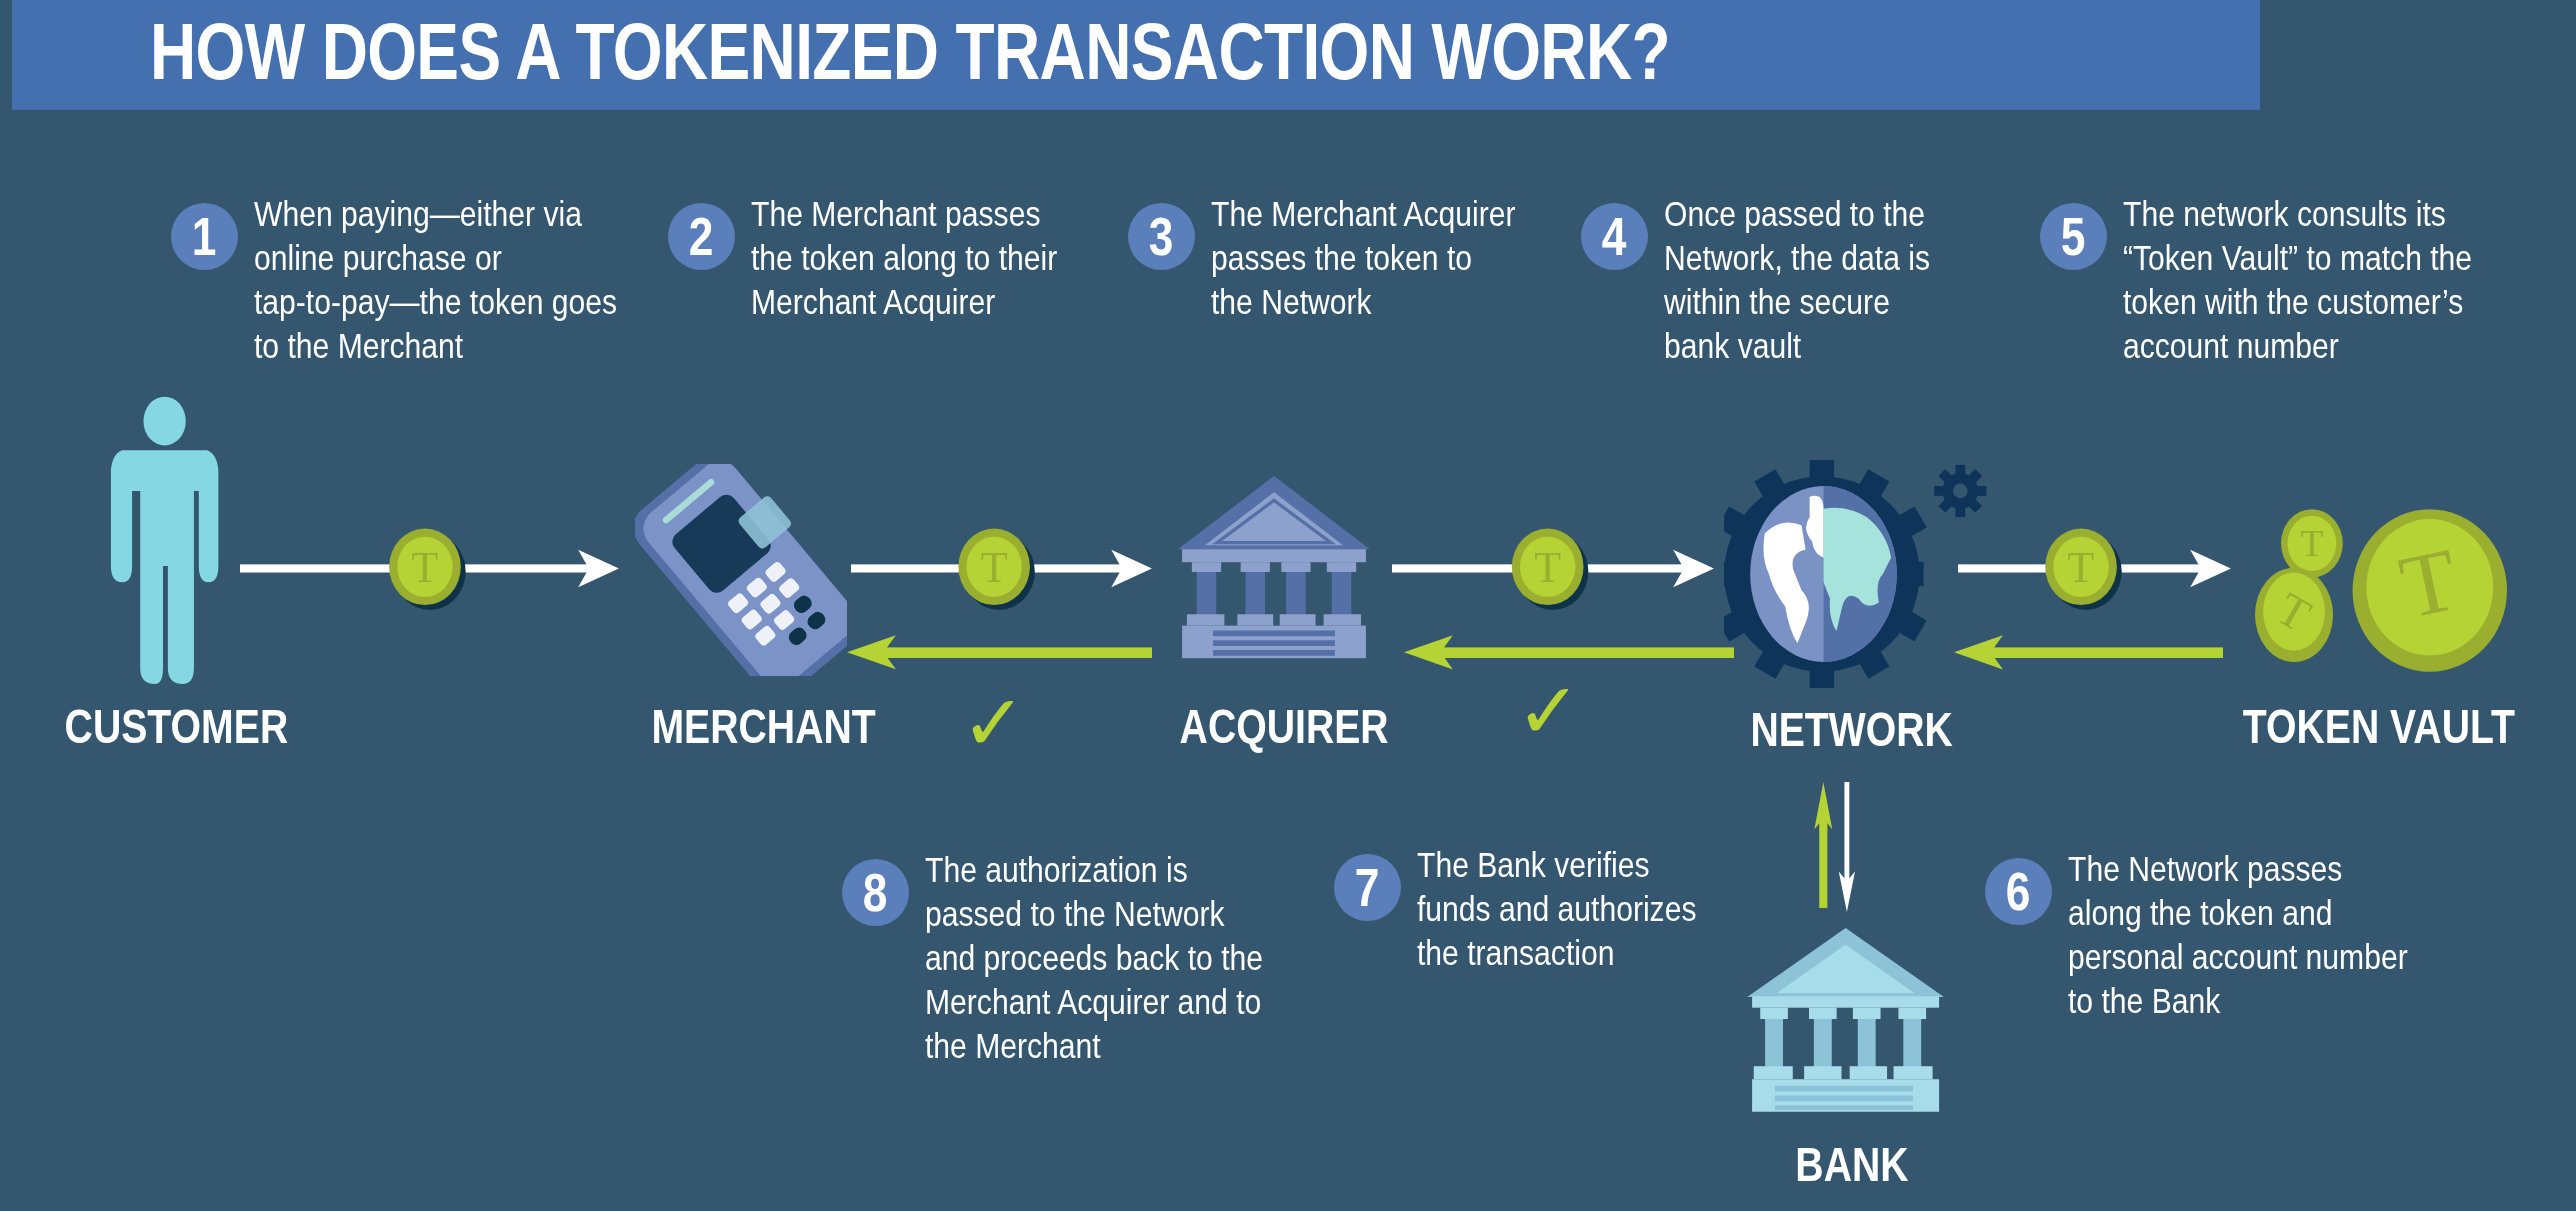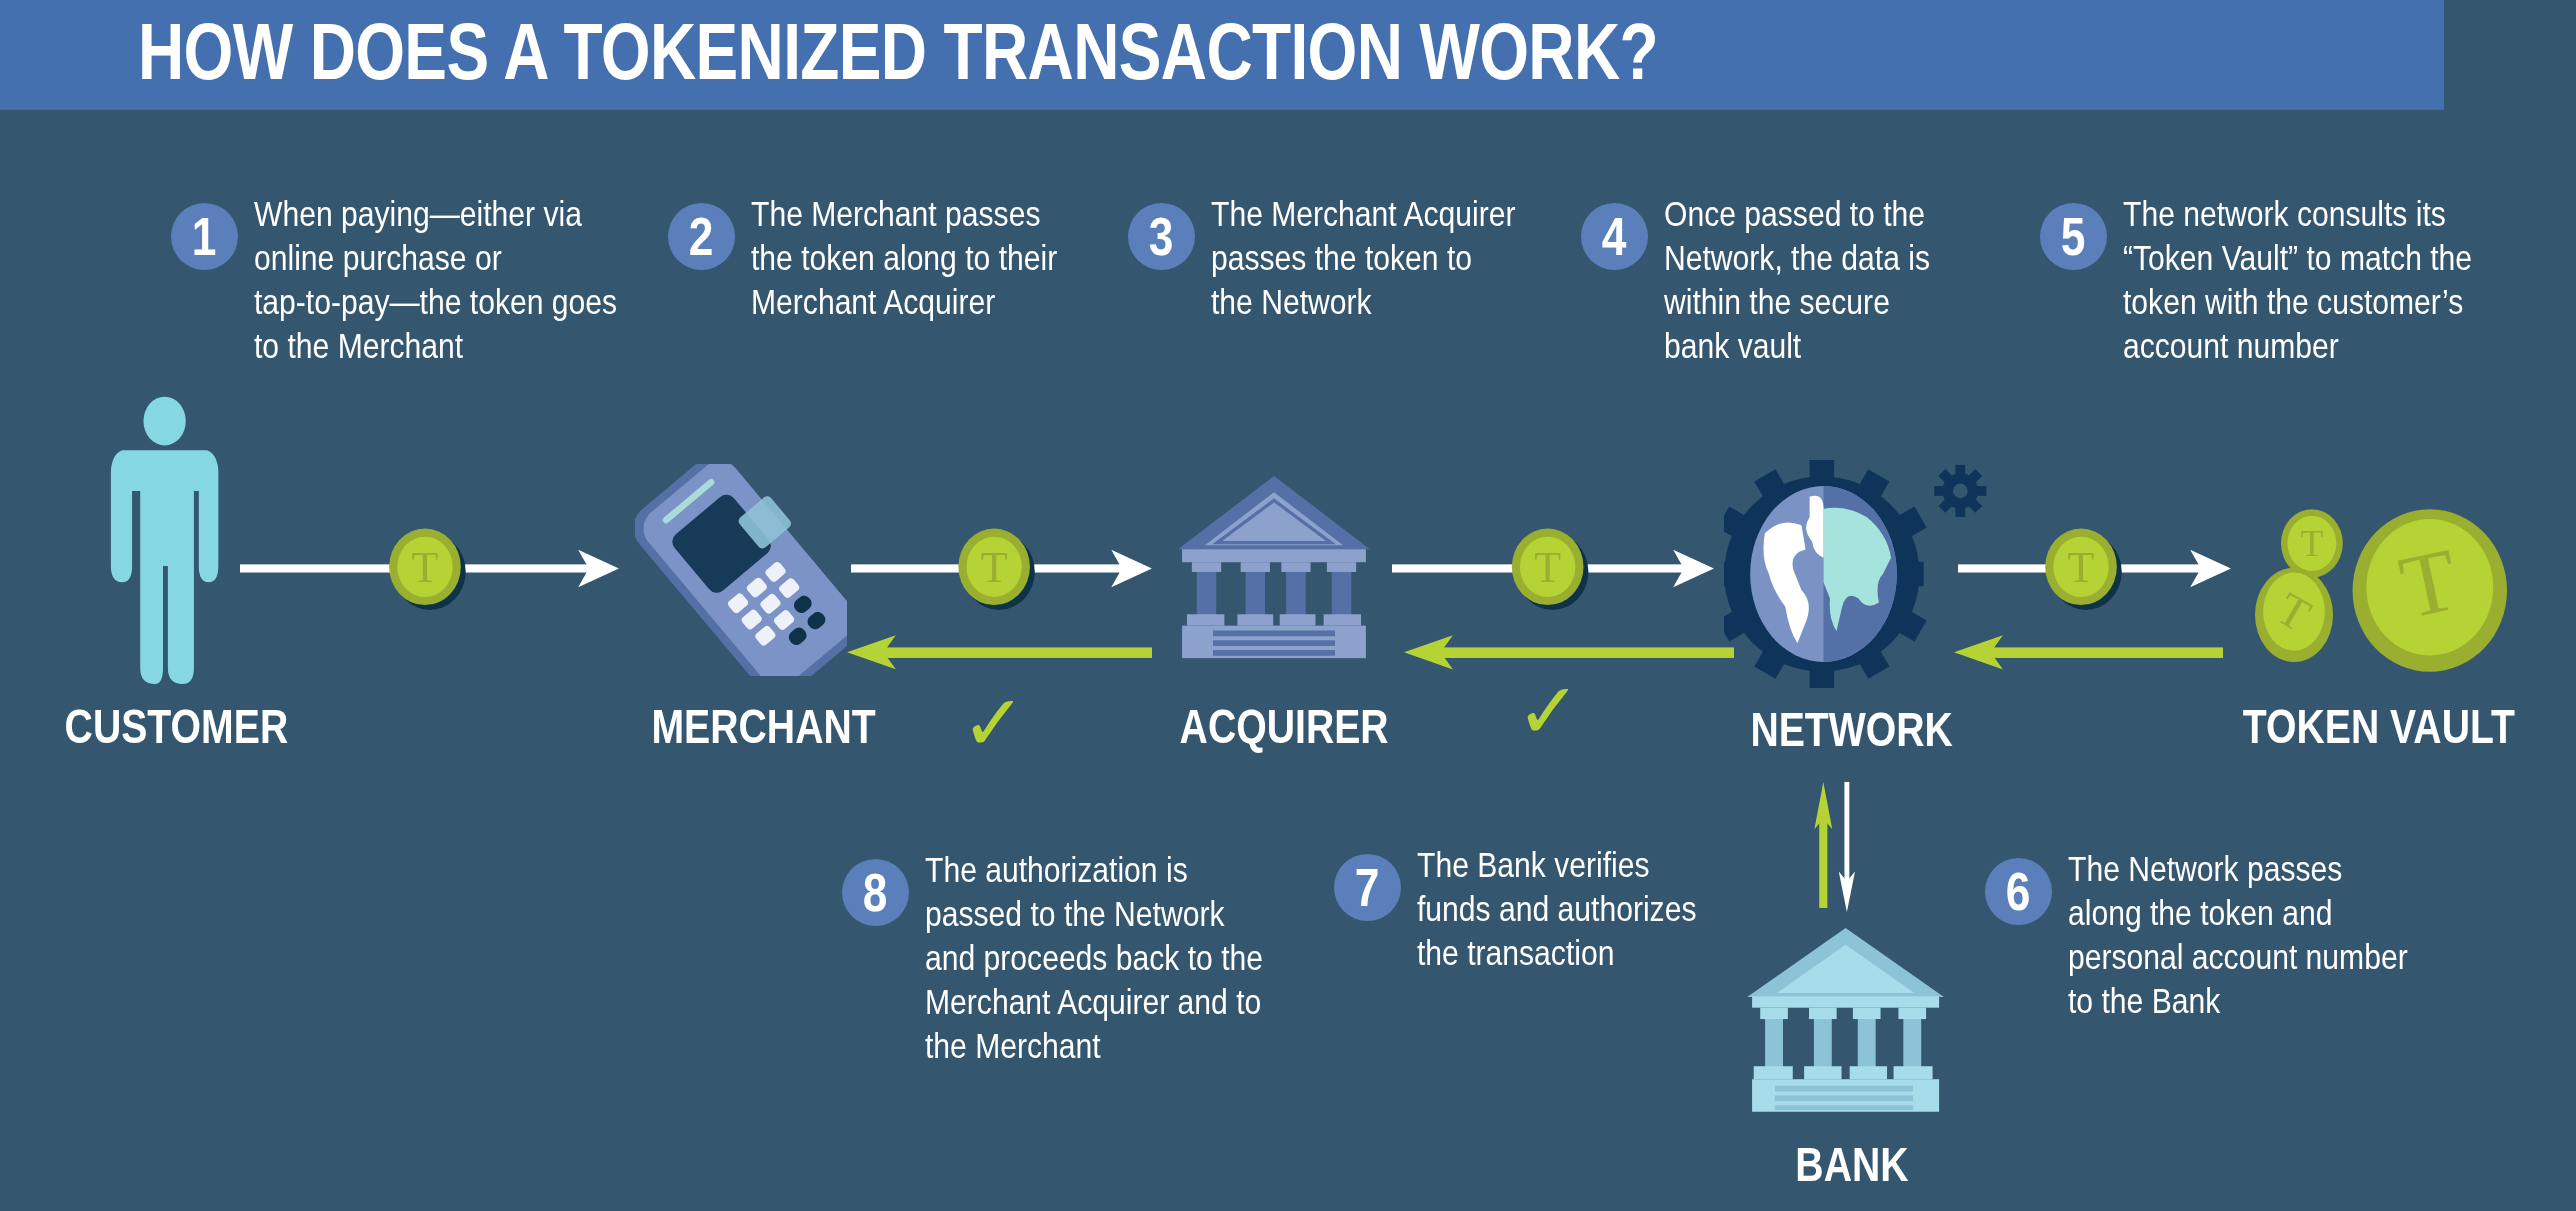--- a/index.html
+++ b/index.html
@@ -3,21 +3,21 @@
 <meta charset="utf-8">
 <style>
   html, body { margin:0; padding:0; }
   body {
     width:2576px; height:1211px; position:relative; overflow:hidden;
     background:#34566F;
     font-family:"Liberation Sans", "DejaVu Sans", sans-serif;
     color:#ffffff;
   }
   .header {
-    position:absolute; left:0; top:0; width:2444px; height:109px;
+    position:absolute; left:12px; top:0; width:2248px; height:109px;
     background:#4470B0;
     border-bottom:1.6px solid #3e6aa6;
   }
   .title {
     position:absolute; left:138px; top:11.4px;
     font-size:80px; font-weight:bold; letter-spacing:-0.8px;
     transform:scaleX(0.80); transform-origin:left top;
     white-space:nowrap; line-height:81px;
   }
   .step {

